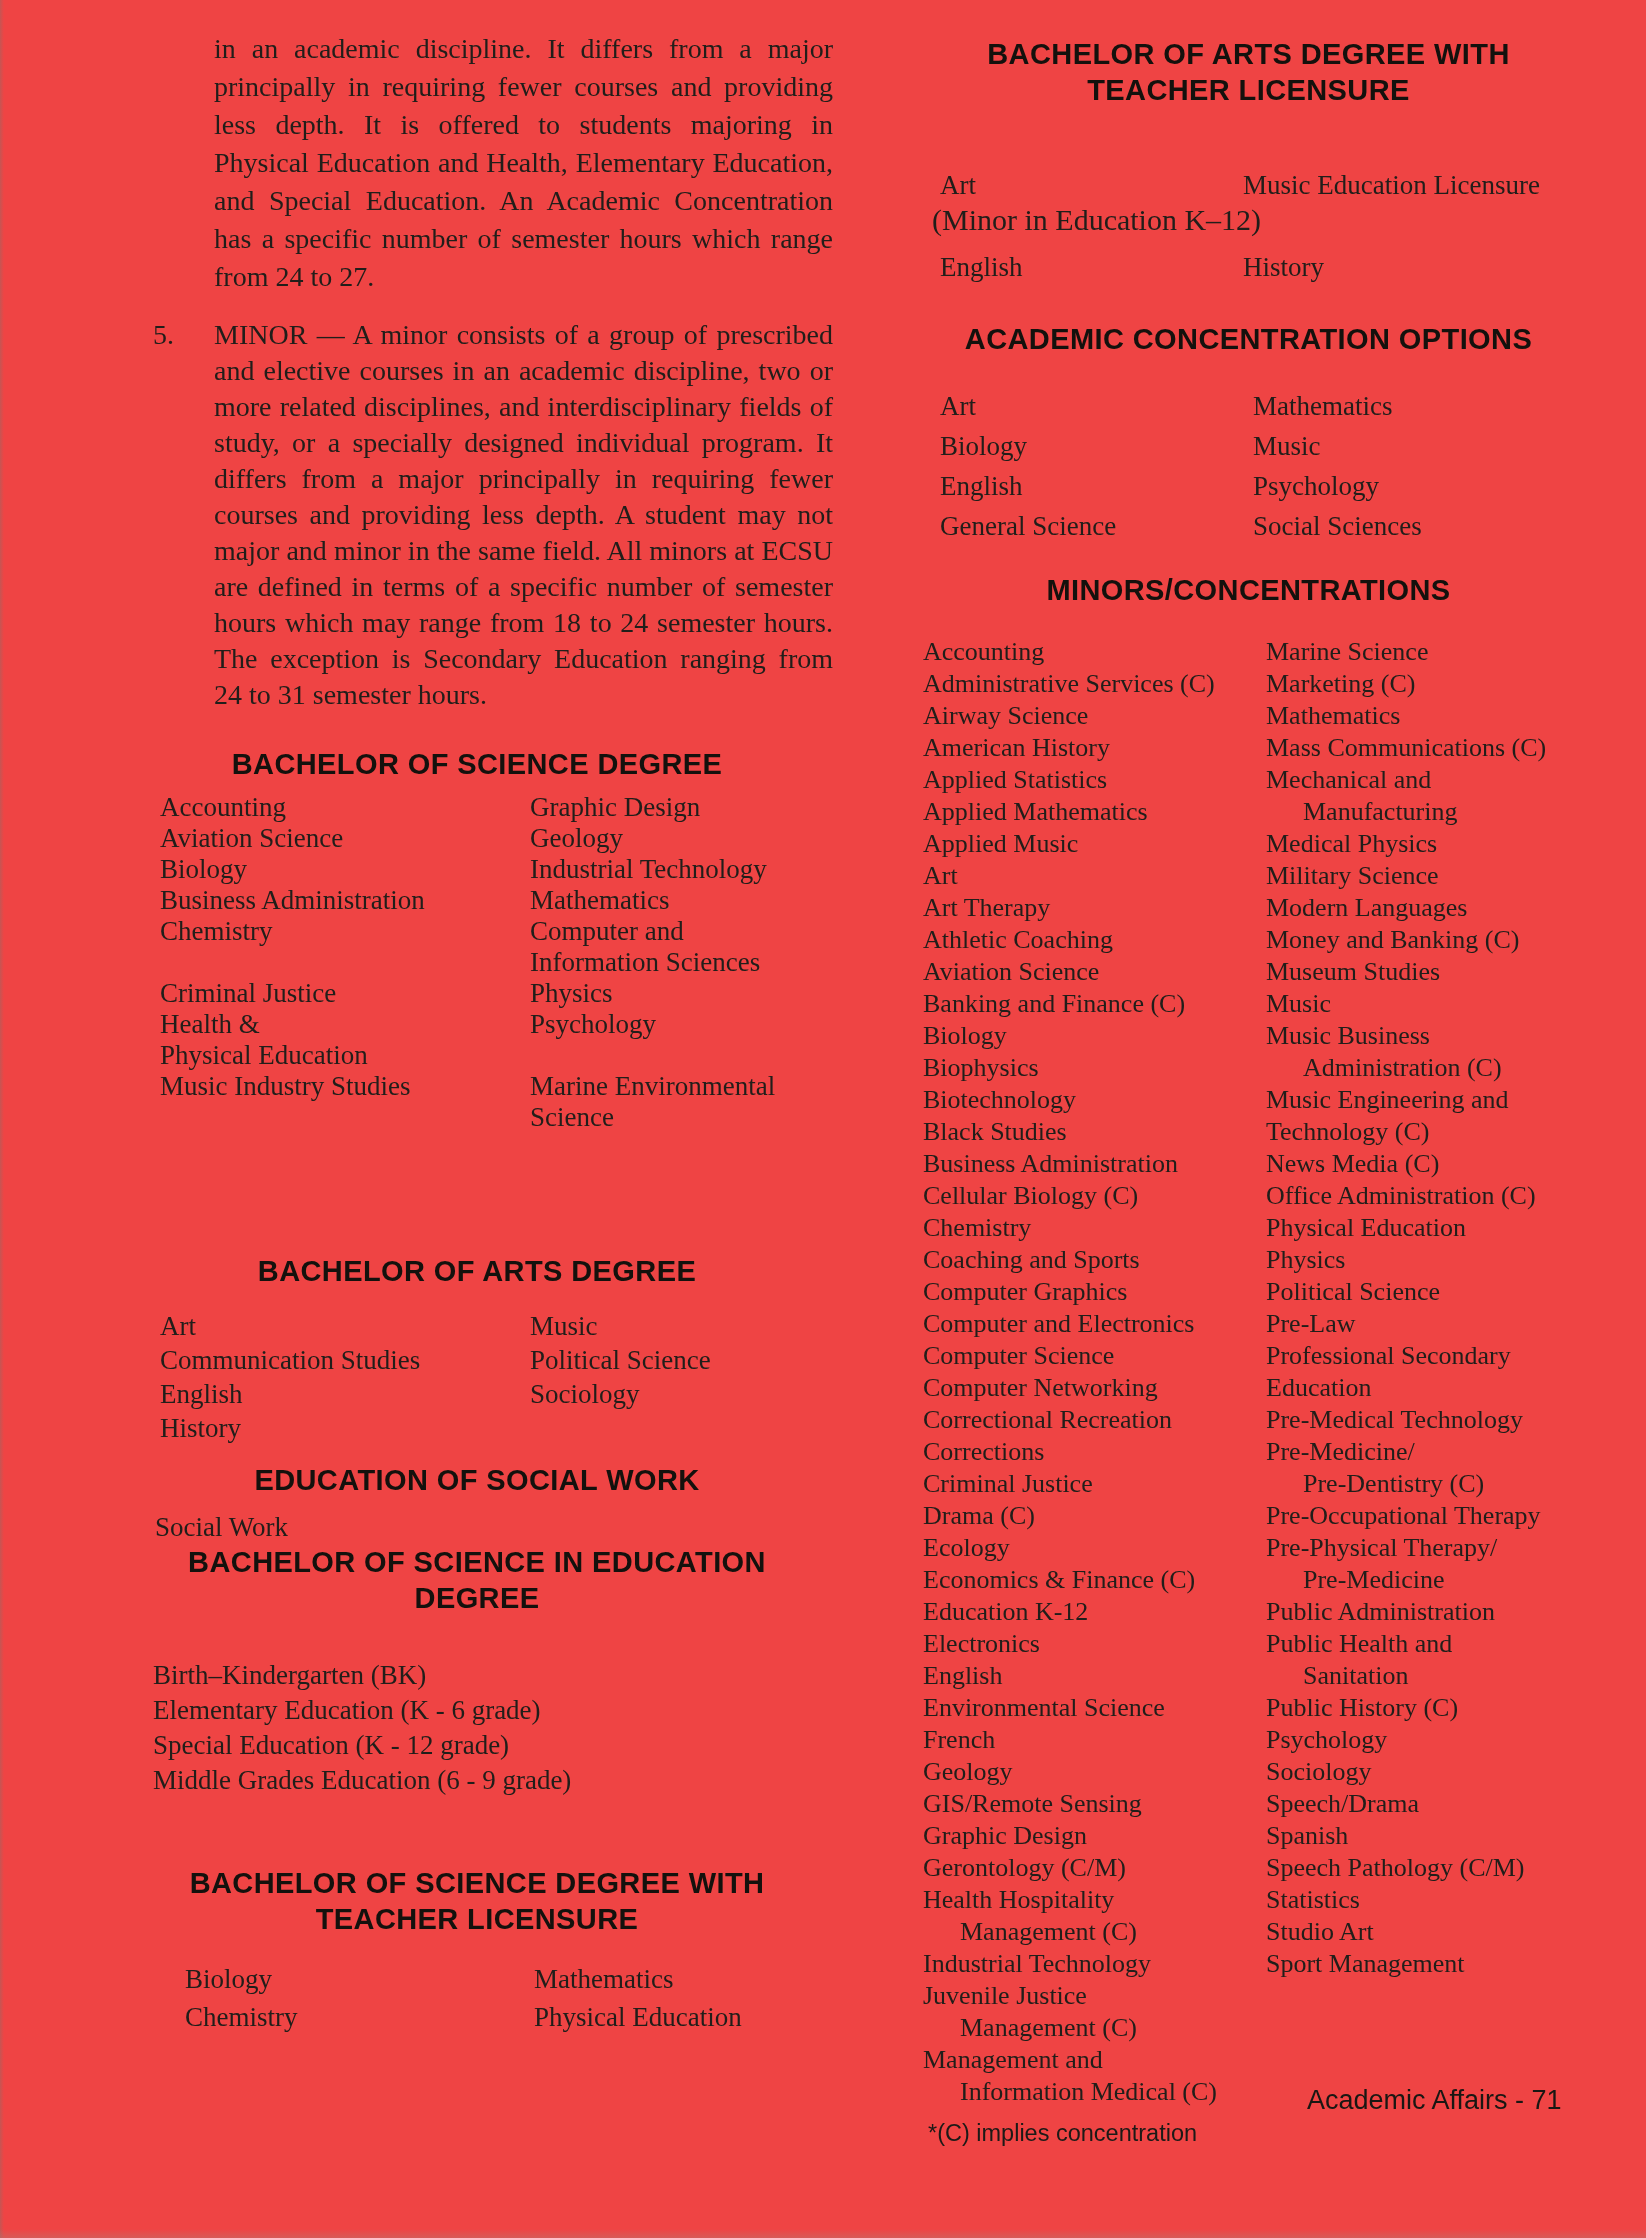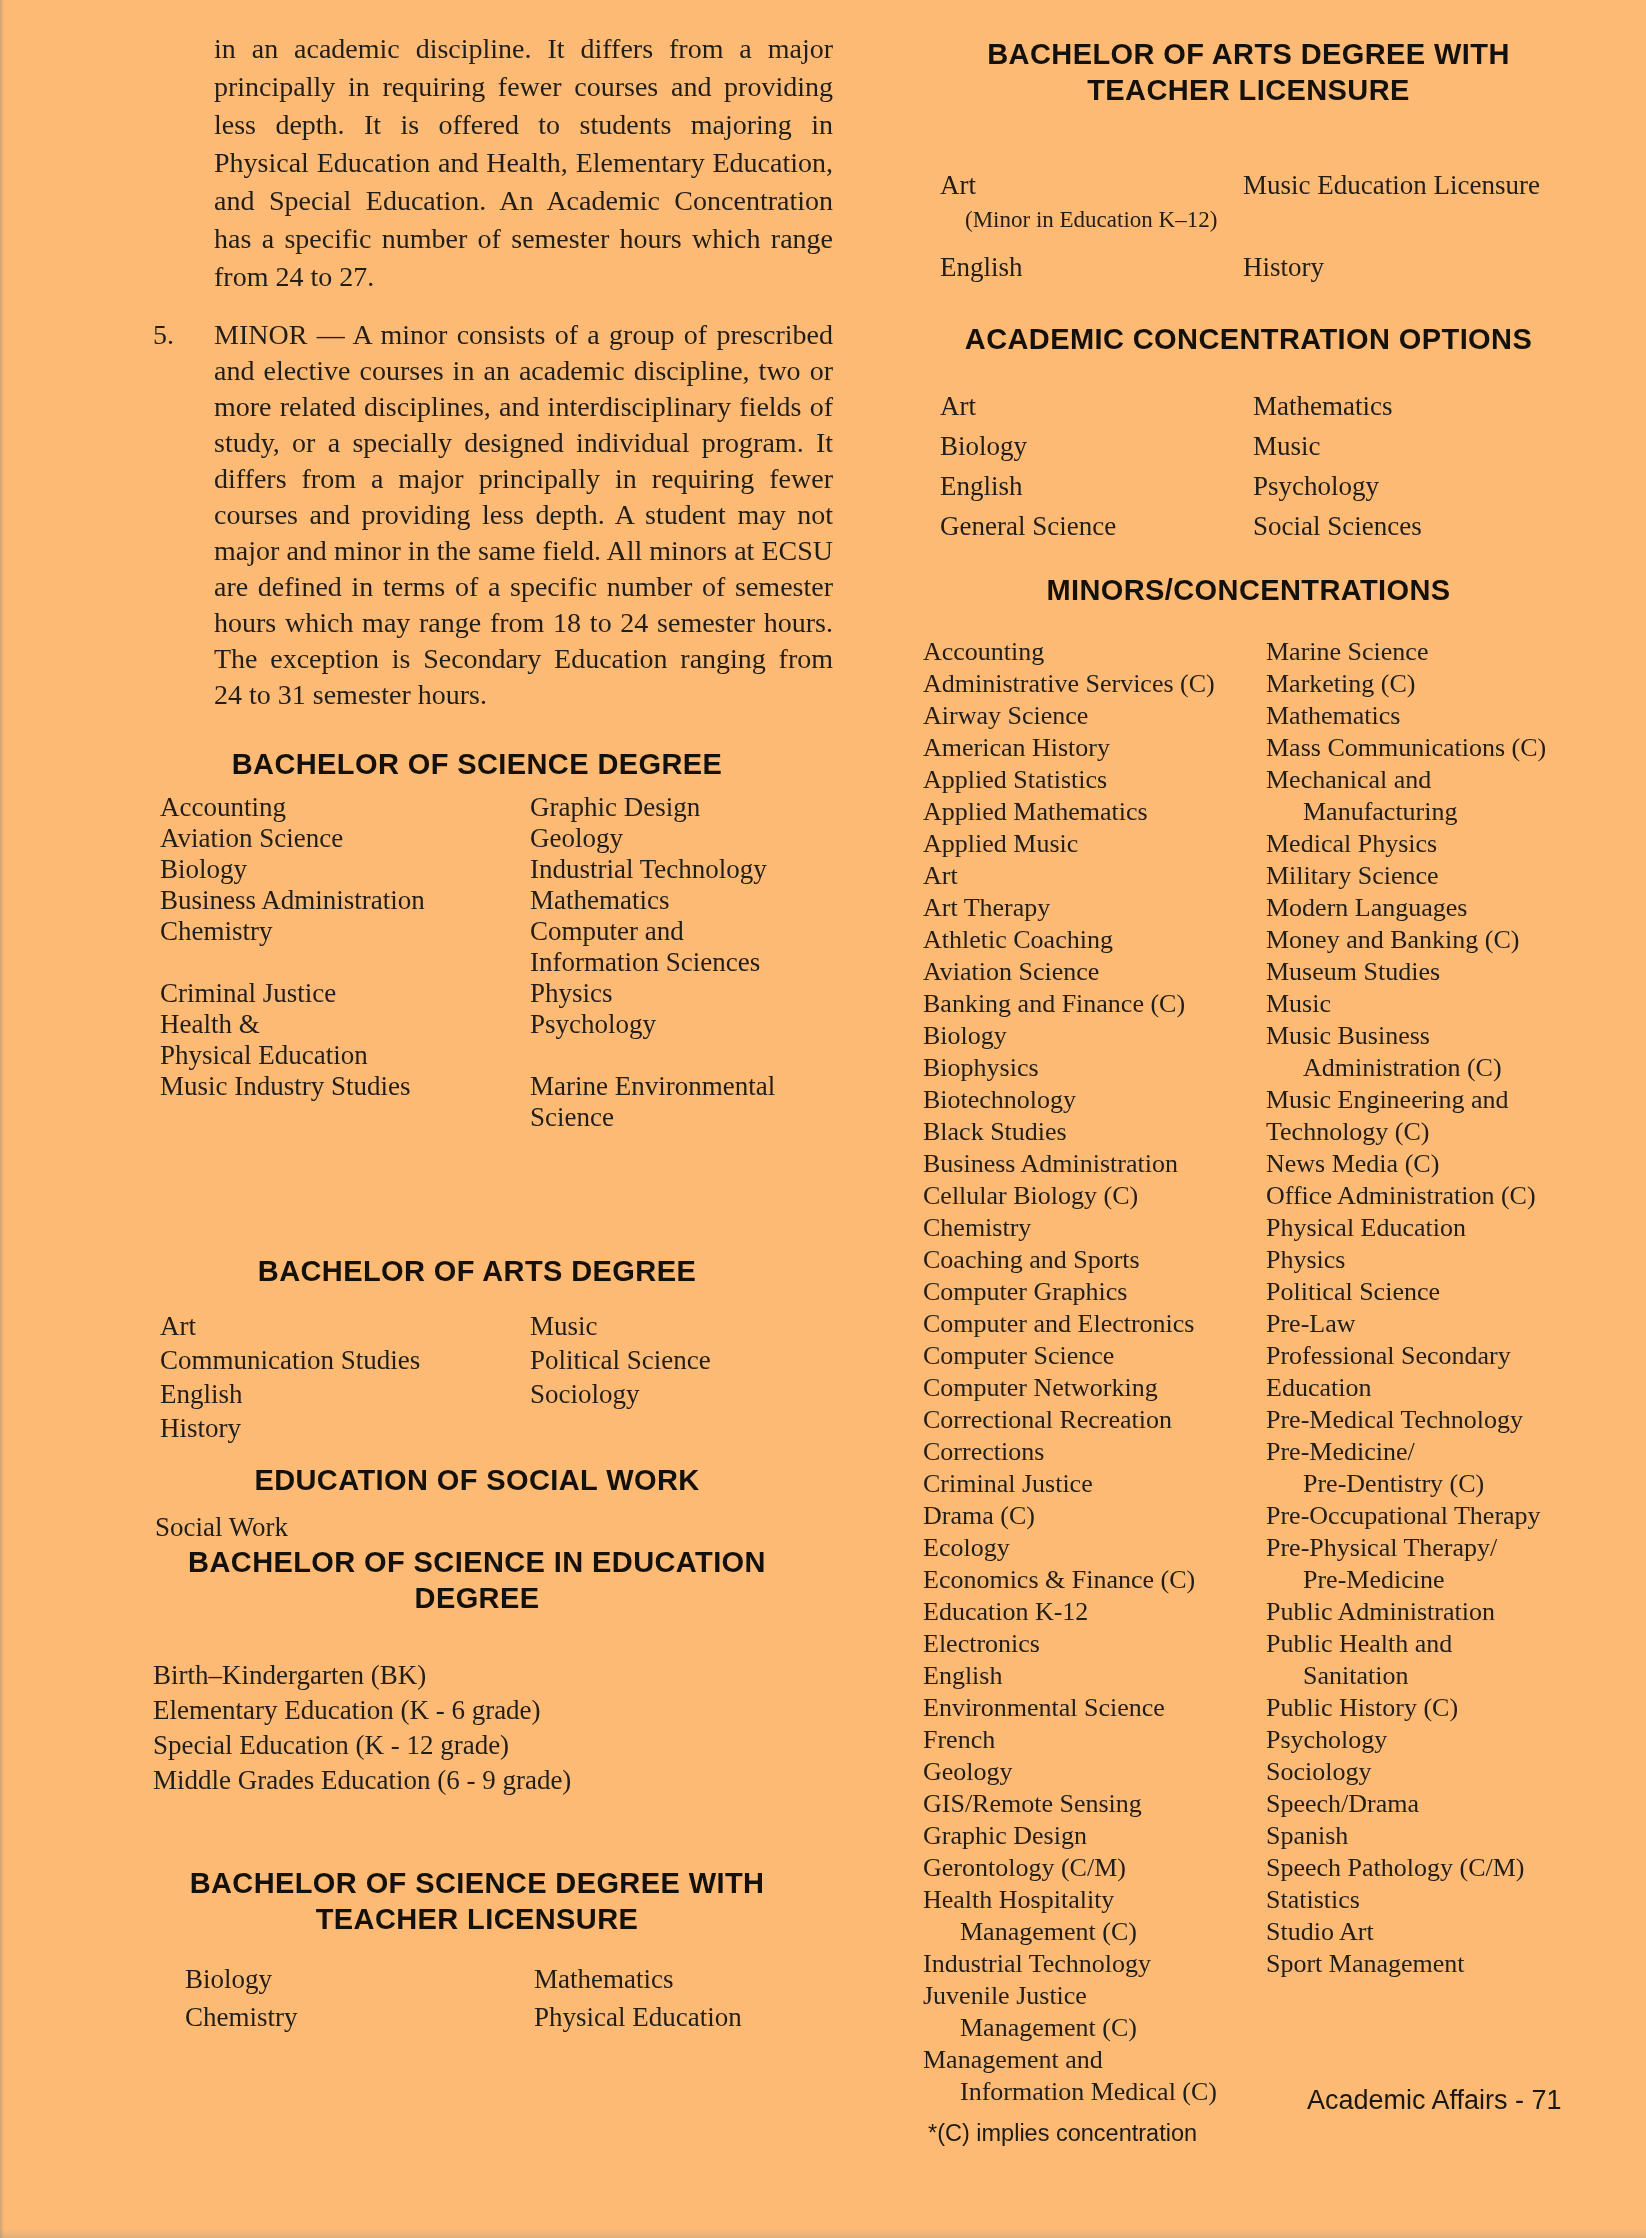--- a/index.html
+++ b/index.html
@@ -1,19 +1,19 @@
 <!DOCTYPE html>
 <html style="font-size:11.4px"><head>
 <meta charset="utf-8">
 <style>
   html,body{margin:0;padding:0;background:#8a8a8a;}
   .page{
     position:relative;
     width:1646px;height:2239px;
-    background:#fdba74;
+    background:#ef4444;
     color:#211e1a;
     font-family:"Liberation Serif","DejaVu Serif",serif;
     overflow:hidden;
   }
   .edge-shadow{position:absolute;left:0;top:0;width:4.3px;height:100%;
     background:linear-gradient(to right,rgba(120,118,112,.35),rgba(120,118,112,0));}
   .bottom-shadow{position:absolute;left:0;bottom:0;width:100%;height:10px;
     background:linear-gradient(to top,rgba(150,148,140,.30),rgba(150,148,140,0));}
 
   .col-left{position:absolute;left:121px;top:0;width:712px;}
@@ -54,21 +54,21 @@
   .l-bsw{margin-top:11.4px;margin-left:34px;font-size:27px;line-height:34px;}
   .h-bsed{}
   .l-bsed{margin-top:42px;margin-left:32px;font-size:27px;line-height:35px;}
   .h-bstl{margin-top:67px;}
   .p-bstl{margin-top:23px;margin-left:64px;grid-template-columns:349px 1fr;line-height:38px;}
 
   
   .h-batl{margin-top:36px;}
   .p-batl{margin-top:60px;margin-left:44px;grid-template-columns:303px 1fr;
     font-size:27px;line-height:34px;}
-  .batl-note{margin-top:4.3px;margin-left:69px;font-size:23px;line-height:28.5px;}
+  .batl-note{margin-top:4.3px;margin-left:36px;font-size:30px;line-height:28.5px;}
   .p-batl2{margin-top:15.7px;margin-left:44px;grid-template-columns:303px 1fr;
     font-size:27px;line-height:34px;}
   .h-aco{margin-top:37px;}
   .p-aco{margin-top:28.5px;margin-left:44px;grid-template-columns:313px 1fr;
     font-size:27px;line-height:40px;}
   .h-minors{margin-top:26px;}
   .minors-cols{display:flex;margin-top:28.5px;margin-left:27px;}
   .minors-col1{width:343px;flex:none;}
   .minors-col2{flex:1;}
   .minors-cols .li{font-size:26px;line-height:32px;}

